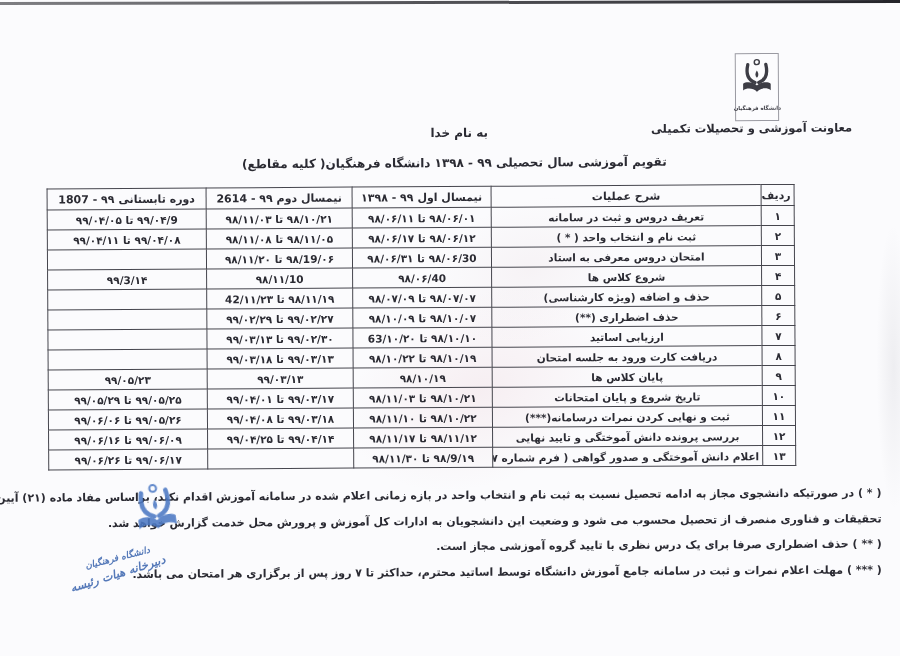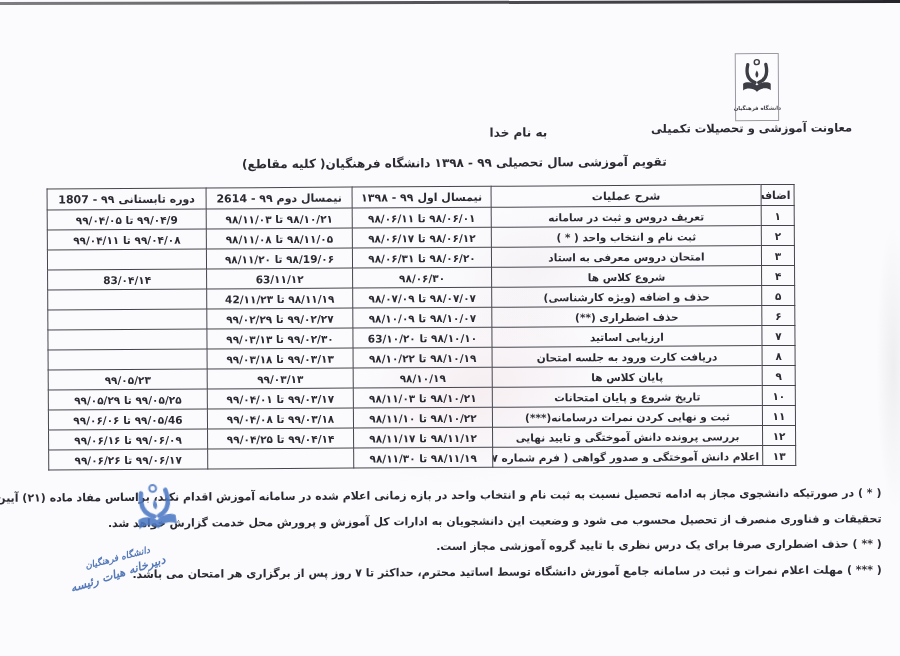--- a/index.html
+++ b/index.html
@@ -25,22 +25,22 @@
     display:flex; flex-direction:column; align-items:center; justify-content:flex-start;
     padding-top:2px; color:#3d3d45;
   }
   .emblem { display:block; }
   .logo-caption { font-size:6px; font-weight:bold; color:#3d3d45; white-space:nowrap; transform:scale(.9); }
   .dept-label {
     position:absolute; top:123px; right:47px;
     font-size:11.5px; font-weight:bold; letter-spacing:.2px;
   }
   .bismillah {
-    position:absolute; top:126px; left:398px; width:150px;
-    text-align:right; font-size:12px; font-weight:bold;
+    position:absolute; top:126px; left:385px; width:150px;
+    text-align:center; font-size:12px; font-weight:bold;
   }
   .doc-title {
     position:absolute; top:156px; left:0; width:910px;
     text-align:center; font-size:12px; font-weight:bold;
   }
 
   
   .cal-table {
     position:absolute; top:186px; right:105px;
     width:747px; border-collapse:collapse; table-layout:fixed;
@@ -120,21 +120,21 @@
   <table class="cal-table">
     <colgroup>
       <col class="c-row">
         <col class="c-op">
         <col class="c-s1">
         <col class="c-s2">
         <col class="c-su">
     </colgroup>
     <thead>
       <tr>
-        <th>اضافه</th>
+        <th>ردیف</th>
         <th>شرح عملیات</th>
         <th>نیمسال اول ۹۹ - ۱۳۹۸</th>
         <th>نیمسال دوم ۹۹ - 2614</th>
         <th>دوره تابستانی ۹۹ - 1807</th>
       </tr>
     </thead>
     <tbody>
     <tr>
       <td>۱</td>
       <td>تعریف دروس و ثبت در سامانه</td>
@@ -147,31 +147,31 @@
       <td>۲</td>
       <td>ثبت نام و انتخاب واحد ( * )</td>
       <td>۹۸/۰۶/۱۲ تا ۹۸/۰۶/۱۷</td>
       <td>۹۸/۱۱/۰۵ تا ۹۸/۱۱/۰۸</td>
       <td>۹۹/۰۴/۰۸ تا ۹۹/۰۴/۱۱</td>
     </tr>
 
     <tr>
       <td>۳</td>
       <td>امتحان دروس معرفی به استاد</td>
-      <td>۹۸/۰۶/۲۰ تا ۹۸/۰۶/۳۱</td>
+      <td>۹۸/۰۶/30 تا ۹۸/۰۶/۳۱</td>
       <td>۹۸/19/۰۶ تا ۹۸/۱۱/۲۰</td>
       <td></td>
     </tr>
 
     <tr>
       <td>۴</td>
       <td>شروع کلاس ها</td>
-      <td>۹۸/۰۶/۳۰</td>
-      <td>63/۱۱/۱۲</td>
-      <td>83/۰۴/۱۴</td>
+      <td>۹۸/۰۶/40</td>
+      <td>۹۸/۱۱/10</td>
+      <td>۹۹/3/۱۴</td>
     </tr>
 
     <tr>
       <td>۵</td>
       <td>حذف و اضافه (ویژه کارشناسی)</td>
       <td>۹۸/۰۷/۰۷ تا ۹۸/۰۷/۰۹</td>
       <td>۹۸/۱۱/۱۹ تا 42/۱۱/۲۳</td>
       <td></td>
     </tr>
 
@@ -213,35 +213,35 @@
       <td>۹۸/۱۰/۲۱ تا ۹۸/۱۱/۰۳</td>
       <td>۹۹/۰۳/۱۷ تا ۹۹/۰۴/۰۱</td>
       <td>۹۹/۰۵/۲۵ تا ۹۹/۰۵/۲۹</td>
     </tr>
 
     <tr>
       <td>۱۱</td>
       <td>ثبت و نهایی کردن نمرات درسامانه(***)</td>
       <td>۹۸/۱۰/۲۲ تا ۹۸/۱۱/۱۰</td>
       <td>۹۹/۰۳/۱۸ تا ۹۹/۰۴/۰۸</td>
-      <td>۹۹/۰۵/46 تا ۹۹/۰۶/۰۶</td>
+      <td>۹۹/۰۵/۲۶ تا ۹۹/۰۶/۰۶</td>
     </tr>
 
     <tr>
       <td>۱۲</td>
       <td>بررسی پرونده دانش آموختگی و تایید نهایی</td>
       <td>۹۸/۱۱/۱۲ تا ۹۸/۱۱/۱۷</td>
       <td>۹۹/۰۴/۱۴ تا ۹۹/۰۴/۲۵</td>
       <td>۹۹/۰۶/۰۹ تا ۹۹/۰۶/۱۶</td>
     </tr>
 
     <tr>
       <td>۱۳</td>
       <td>اعلام دانش آموختگی و صدور گواهی ( فرم شماره ۷ )</td>
-      <td>۹۸/۱۱/۱۹ تا ۹۸/۱۱/۳۰</td>
+      <td>۹۸/9/۱۹ تا ۹۸/۱۱/۳۰</td>
       <td></td>
       <td>۹۹/۰۶/۱۷ تا ۹۹/۰۶/۲۶</td>
     </tr>
   </tbody>
   </table>
 
   <div class="footnotes">
     <div class="fline">( * ) در صورتیکه دانشجوی مجاز به ادامه تحصیل نسبت به ثبت نام و انتخاب واحد در بازه زمانی اعلام شده در سامانه آموزش اقدام نکند، براساس مفاد ماده (۲۱) آیین نامه آموزشی وزارت علوم</div>
 
     <div class="fline">تحقیقات و فناوری منصرف از تحصیل محسوب می شود و وضعیت این دانشجویان به ادارات کل آموزش و پرورش محل خدمت گزارش خواهد شد.</div>

